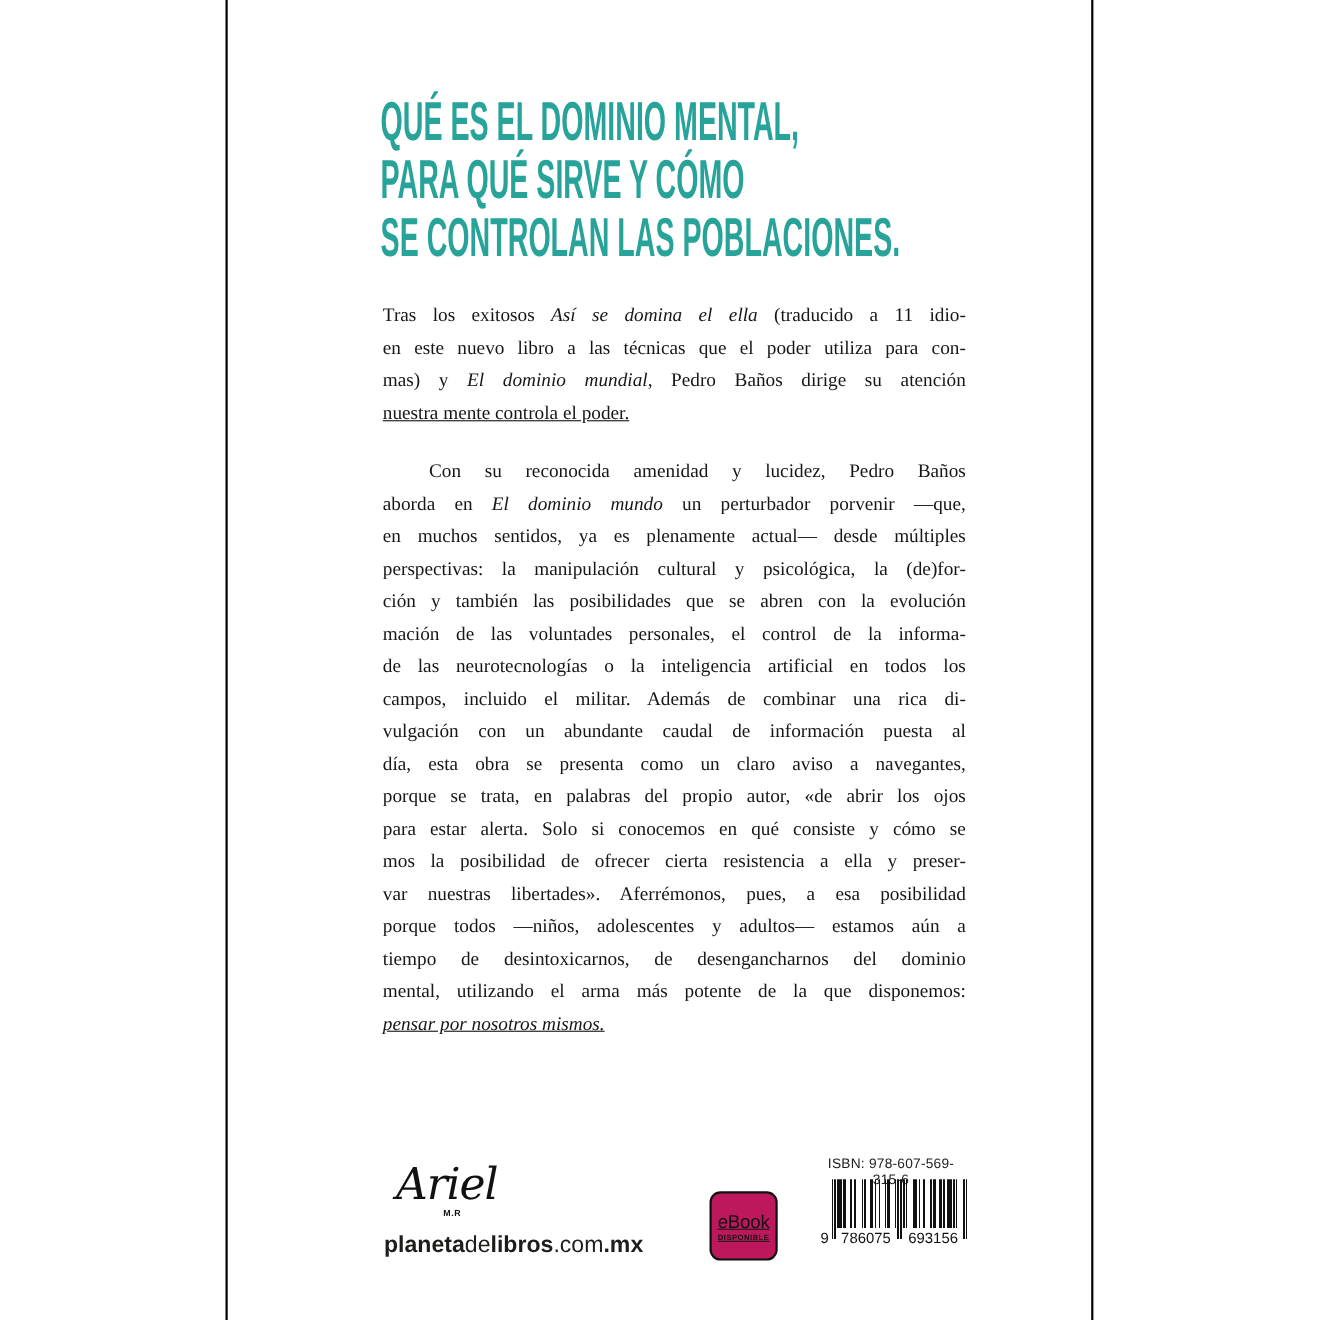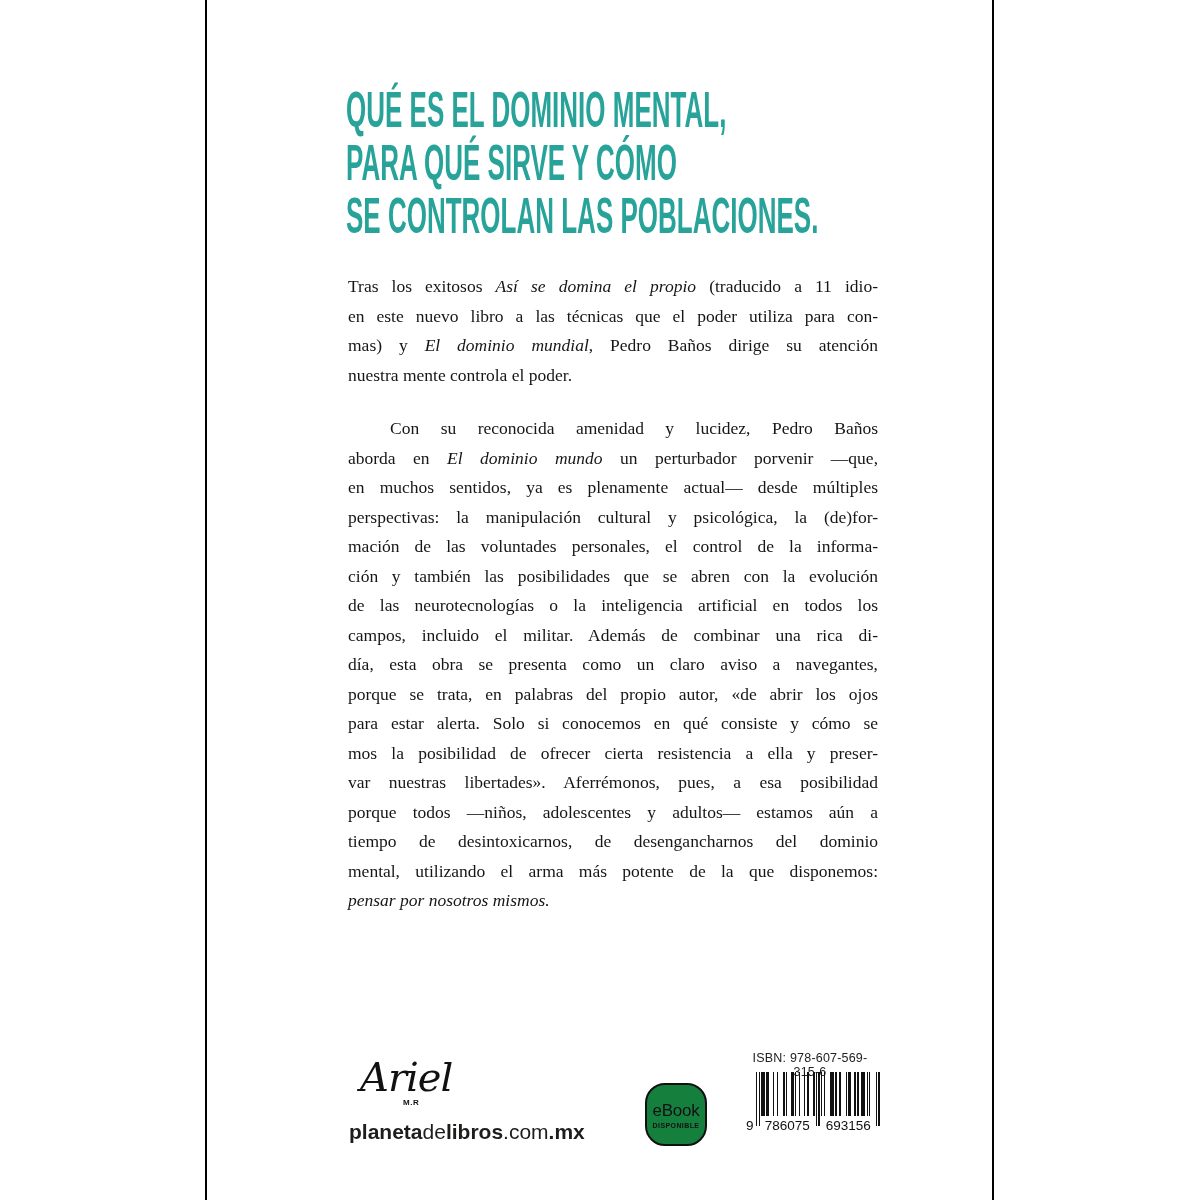--- a/index.html
+++ b/index.html
@@ -20,44 +20,45 @@
   }
   .h-line{height:53px;}
 
   
   #body-text{
     position:absolute;left:348px;top:272px;width:530px;
     font-family:"Liberation Serif",serif;font-size:17.5px;line-height:29.5px;
     color:#161616;
   }
   .b-line{text-align:justify;text-align-last:justify;height:29.5px;white-space:nowrap;}
-  .b-line.noj{text-align:left;text-align-last:left;}
+  .b-line.noj{text-align:left;text-align-last:left;text-decoration:underline;}
   .b-line .it{font-style:italic;}
 
   
   #ariel{
     position:absolute;left:360px;top:1054px;
     font-family:"DejaVu Serif",serif;font-style:italic;font-size:40px;
     letter-spacing:-1px;color:#111;
   }
   #ariel-mr{
     position:absolute;left:403px;top:1098px;
     font-size:8px;font-weight:bold;letter-spacing:0.5px;color:#111;
   }
   #website{
     position:absolute;left:349px;top:1120px;
     font-size:21px;color:#1d1d1b;letter-spacing:0px;
   }
   #website .b{font-weight:bold;}
 
   #ebook-badge{
     position:absolute;left:645px;top:1083px;width:58px;height:59px;
-    border:2.5px solid #111;border-radius:20px;
+    border:2.5px solid #111;border-radius:10px;
     display:flex;flex-direction:column;align-items:center;justify-content:center;
-    background:#15803d;
+    background:#be185d;
+    text-decoration:underline;
   }
   #ebook-line1{font-size:17px;color:#111;letter-spacing:-0.2px;}
   #ebook-line2{font-size:7px;font-weight:bold;color:#111;letter-spacing:0.4px;margin-top:1px;}
 
   #isbn-label{
     position:absolute;left:742px;top:1051px;width:136px;
     font-size:12.5px;color:#222;text-align:center;letter-spacing:0.2px;
   }
   #barcode{position:absolute;left:746px;top:1072px;}
   #barcode text{
@@ -71,32 +72,33 @@
 <div class="edge edge-left"></div>
 <div class="edge edge-right"></div>
 
 <div id="heading" style="color: rgb(39, 163, 154);">
     <div class="h-line">QUÉ ES EL DOMINIO MENTAL,</div>
     <div class="h-line">PARA QUÉ SIRVE Y CÓMO</div>
     <div class="h-line">SE CONTROLAN LAS POBLACIONES.</div>
   </div>
 
 <div id="body-text">
-    <div class="b-line"><span>Tras los exitosos </span><span class="it">Así se domina el propio</span><span> (traducido a 11 idio-</span></div>
+    <div class="b-line"><span>Tras los exitosos </span><span class="it">Así se domina el ella</span><span> (traducido a 11 idio-</span></div>
     <div class="b-line"><span>en este nuevo libro a las técnicas que el poder utiliza para con-</span></div>
     <div class="b-line"><span>mas) y </span><span class="it">El dominio mundial</span><span>, Pedro Baños dirige su atención</span></div>
     <div class="b-line noj"><span>nuestra mente controla el poder.</span></div>
     <div class="b-line" style="padding-left: 42px; margin-top: 24px;"><span>Con su reconocida amenidad y lucidez, Pedro Baños</span></div>
     <div class="b-line"><span>aborda en </span><span class="it">El dominio mundo</span><span> un perturbador porvenir —que,</span></div>
     <div class="b-line"><span>en muchos sentidos, ya es plenamente actual— desde múltiples</span></div>
     <div class="b-line"><span>perspectivas: la manipulación cultural y psicológica, la (de)for-</span></div>
+    <div class="b-line"><span>ción y también las posibilidades que se abren con la evolución</span></div>
     <div class="b-line"><span>mación de las voluntades personales, el control de la informa-</span></div>
-    <div class="b-line"><span>ción y también las posibilidades que se abren con la evolución</span></div>
     <div class="b-line"><span>de las neurotecnologías o la inteligencia artificial en todos los</span></div>
     <div class="b-line"><span>campos, incluido el militar. Además de combinar una rica di-</span></div>
+    <div class="b-line"><span>vulgación con un abundante caudal de información puesta al</span></div>
     <div class="b-line"><span>día, esta obra se presenta como un claro aviso a navegantes,</span></div>
     <div class="b-line"><span>porque se trata, en palabras del propio autor, «de abrir los ojos</span></div>
     <div class="b-line"><span>para estar alerta. Solo si conocemos en qué consiste y cómo se</span></div>
     <div class="b-line"><span>mos la posibilidad de ofrecer cierta resistencia a ella y preser-</span></div>
     <div class="b-line"><span>var nuestras libertades». Aferrémonos, pues, a esa posibilidad</span></div>
     <div class="b-line"><span>porque todos —niños, adolescentes y adultos— estamos aún a</span></div>
     <div class="b-line"><span>tiempo de desintoxicarnos, de desengancharnos del dominio</span></div>
     <div class="b-line"><span>mental, utilizando el arma más potente de la que disponemos:</span></div>
     <div class="b-line noj"><span class="it">pensar por nosotros mismos.</span></div>
   </div>

